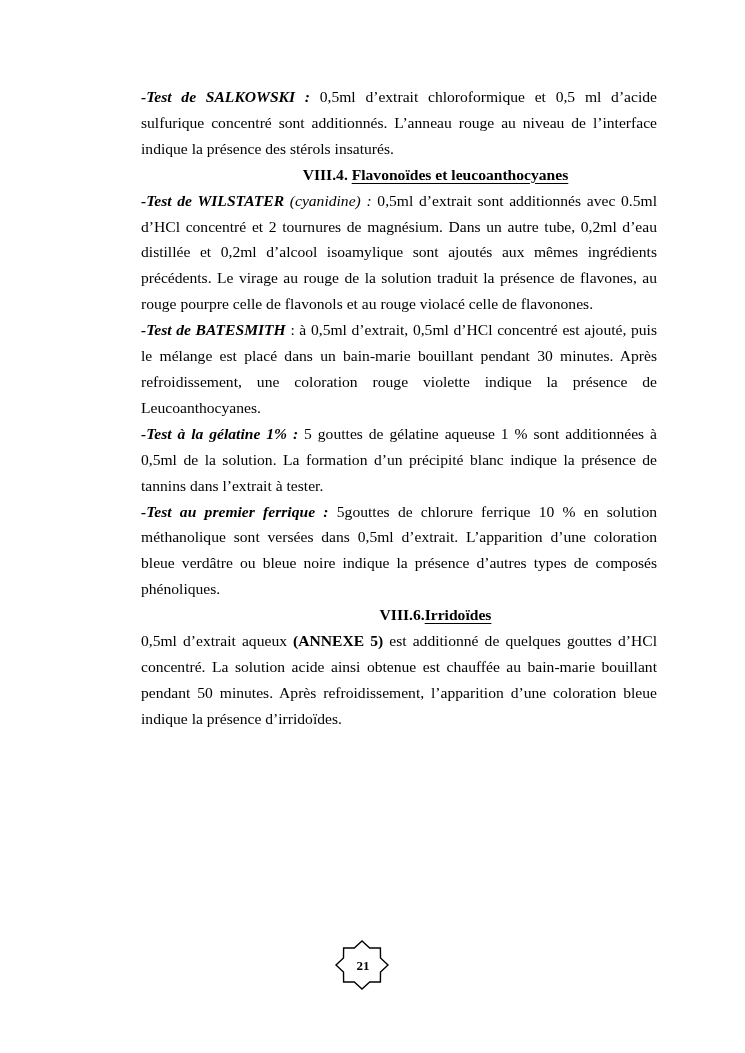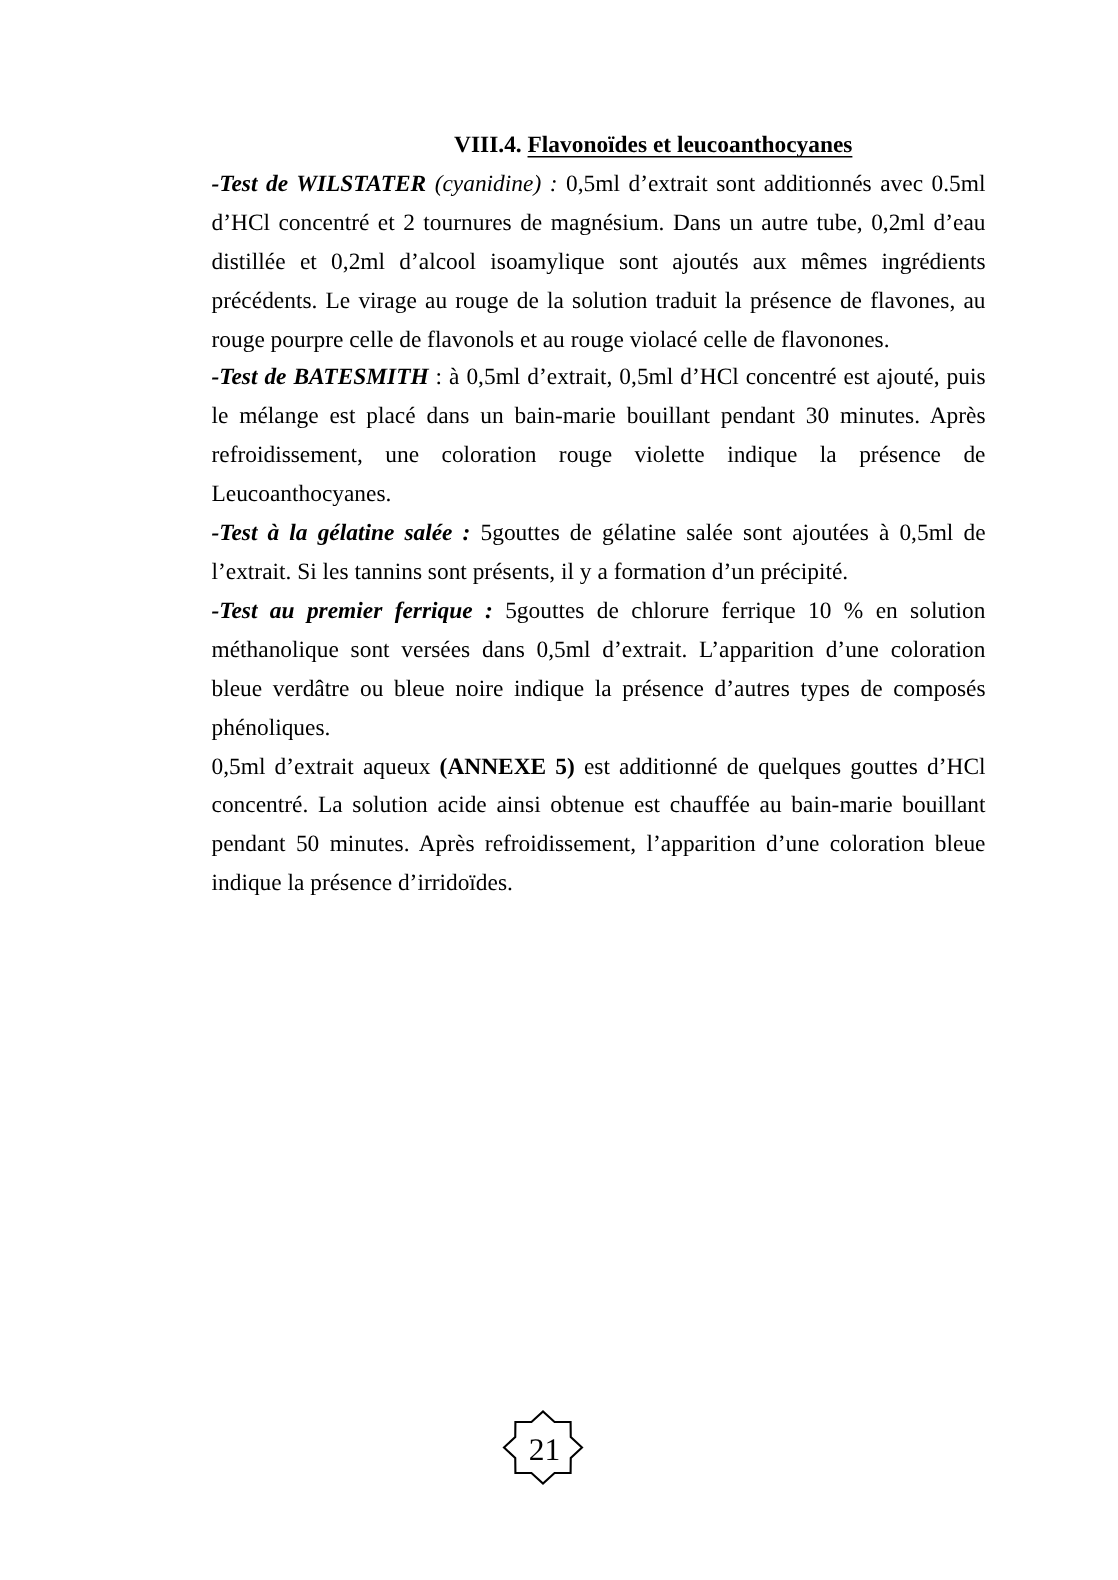--- a/index.html
+++ b/index.html
@@ -27,33 +27,35 @@
   .seg-bold-underline { font-weight:bold; text-decoration:underline; text-underline-offset:3px; }
   .page-badge {
     position:absolute;
     left:334px; top:939px;
     width:58px; height:54px;
   }
   .page-badge svg { position:absolute; left:0; top:0; }
   .page-badge .page-num {
     position:absolute; left:0; top:0; right:0; bottom:0;
     display:flex; align-items:center; justify-content:center;
-    font-weight:normal; font-size:21px;
+    font-weight:bold; font-size:13px;
   }
 </style>
 </head>
 <body>
 
 <div class="page">
   <div class="text-block" id="text-block">
+      <p class="para"><span class="seg-bold-italic">-Test de SALKOWSKI : </span><span class="seg-normal">0,5ml d’extrait chloroformique et 0,5 ml d’acide sulfurique concentré sont additionnés. L’anneau rouge au niveau de l’interface indique la présence des stérols insaturés.</span></p>
       <p class="para heading"><span class="seg-bold">VIII.4. </span><span class="seg-bold-underline">Flavonoïdes et leucoanthocyanes</span></p>
       <p class="para"><span class="seg-bold-italic">-Test de WILSTATER </span><span class="seg-italic">(cyanidine) : </span><span class="seg-normal">0,5ml d’extrait sont additionnés avec 0.5ml d’HCl concentré et 2 tournures de magnésium. Dans un autre tube, 0,2ml d’eau distillée et 0,2ml d’alcool isoamylique sont ajoutés aux mêmes ingrédients précédents. Le virage au rouge de la solution traduit la présence de flavones, au rouge pourpre celle de flavonols et au rouge violacé celle de flavonones.</span></p>
       <p class="para"><span class="seg-bold-italic">-Test de BATESMITH</span><span class="seg-normal"> : à 0,5ml d’extrait, 0,5ml d’HCl concentré est ajouté, puis le mélange est placé dans un bain-marie bouillant pendant 30 minutes. Après refroidissement, une coloration rouge violette indique la présence de Leucoanthocyanes.</span></p>
-      <p class="para"><span class="seg-bold-italic">-Test à la gélatine salée : </span><span class="seg-normal">5gouttes de gélatine salée sont ajoutées à 0,5ml de l’extrait. Si les tannins sont présents, il y a formation d’un précipité.</span></p>
+      <p class="para"><span class="seg-bold-italic">-Test à la gélatine 1% : </span><span class="seg-normal">5 gouttes de gélatine aqueuse 1 % sont additionnées à 0,5ml de la solution. La formation d’un précipité blanc indique la présence de tannins dans l’extrait à tester.</span></p>
       <p class="para"><span class="seg-bold-italic">-Test au premier ferrique : </span><span class="seg-normal">5gouttes de chlorure ferrique 10 % en solution méthanolique sont versées dans 0,5ml d’extrait. L’apparition d’une coloration bleue verdâtre ou bleue noire indique la présence d’autres types de composés phénoliques.</span></p>
+      <p class="para heading"><span class="seg-bold">VIII.6.</span><span class="seg-bold-underline">Irridoïdes</span></p>
       <p class="para"><span class="seg-normal">0,5ml d’extrait aqueux </span><span class="seg-bold">(ANNEXE 5)</span><span class="seg-normal"> est additionné de quelques gouttes d’HCl concentré. La solution acide ainsi obtenue est chauffée au bain-marie bouillant pendant 50 minutes. Après refroidissement, l’apparition d’une coloration bleue indique la présence d’irridoïdes.</span></p>
     </div>
 
   <div class="page-badge">
     <svg width="58" height="54" viewBox="0 0 58 54">
       <polygon points="54,26 46.5,33 46.4,43 35.7,43 28,50 20.3,43 9.6,43 9.5,33 2,26 9.5,19 9.6,9 20.3,9 28,2 35.7,9 46.4,9 46.5,19" fill="#ffffff" stroke="#000000" stroke-width="1.4" stroke-linejoin="miter"></polygon>
     </svg>
     <span class="page-num">21</span>
   </div>
 </div>

